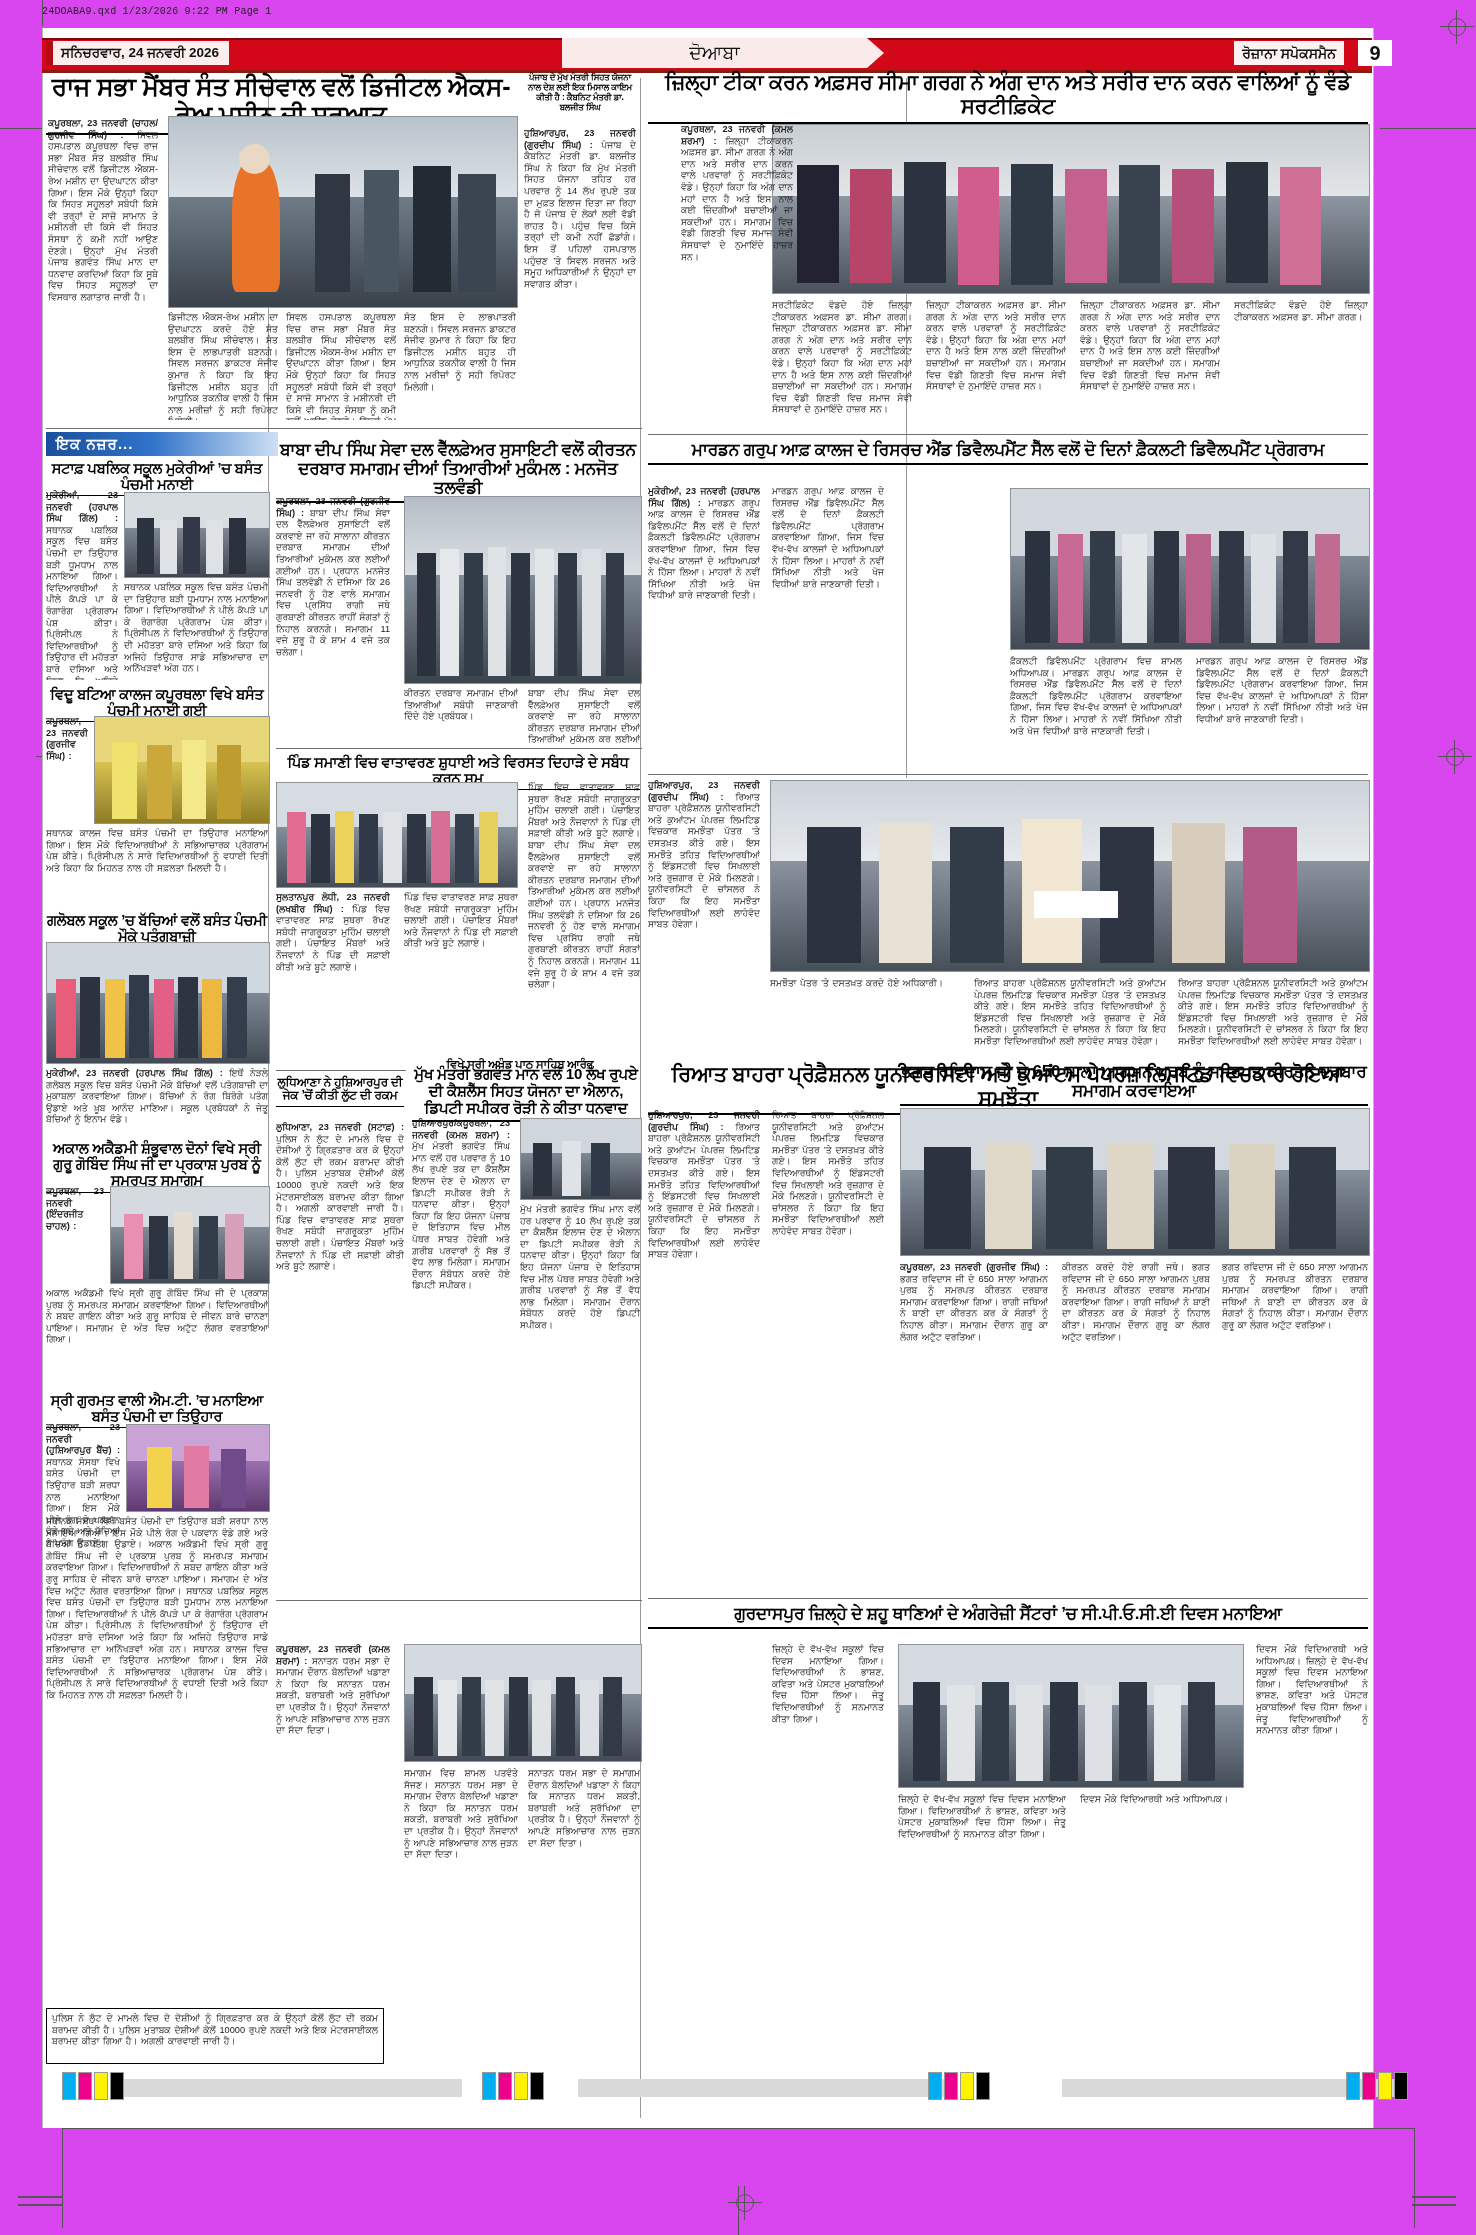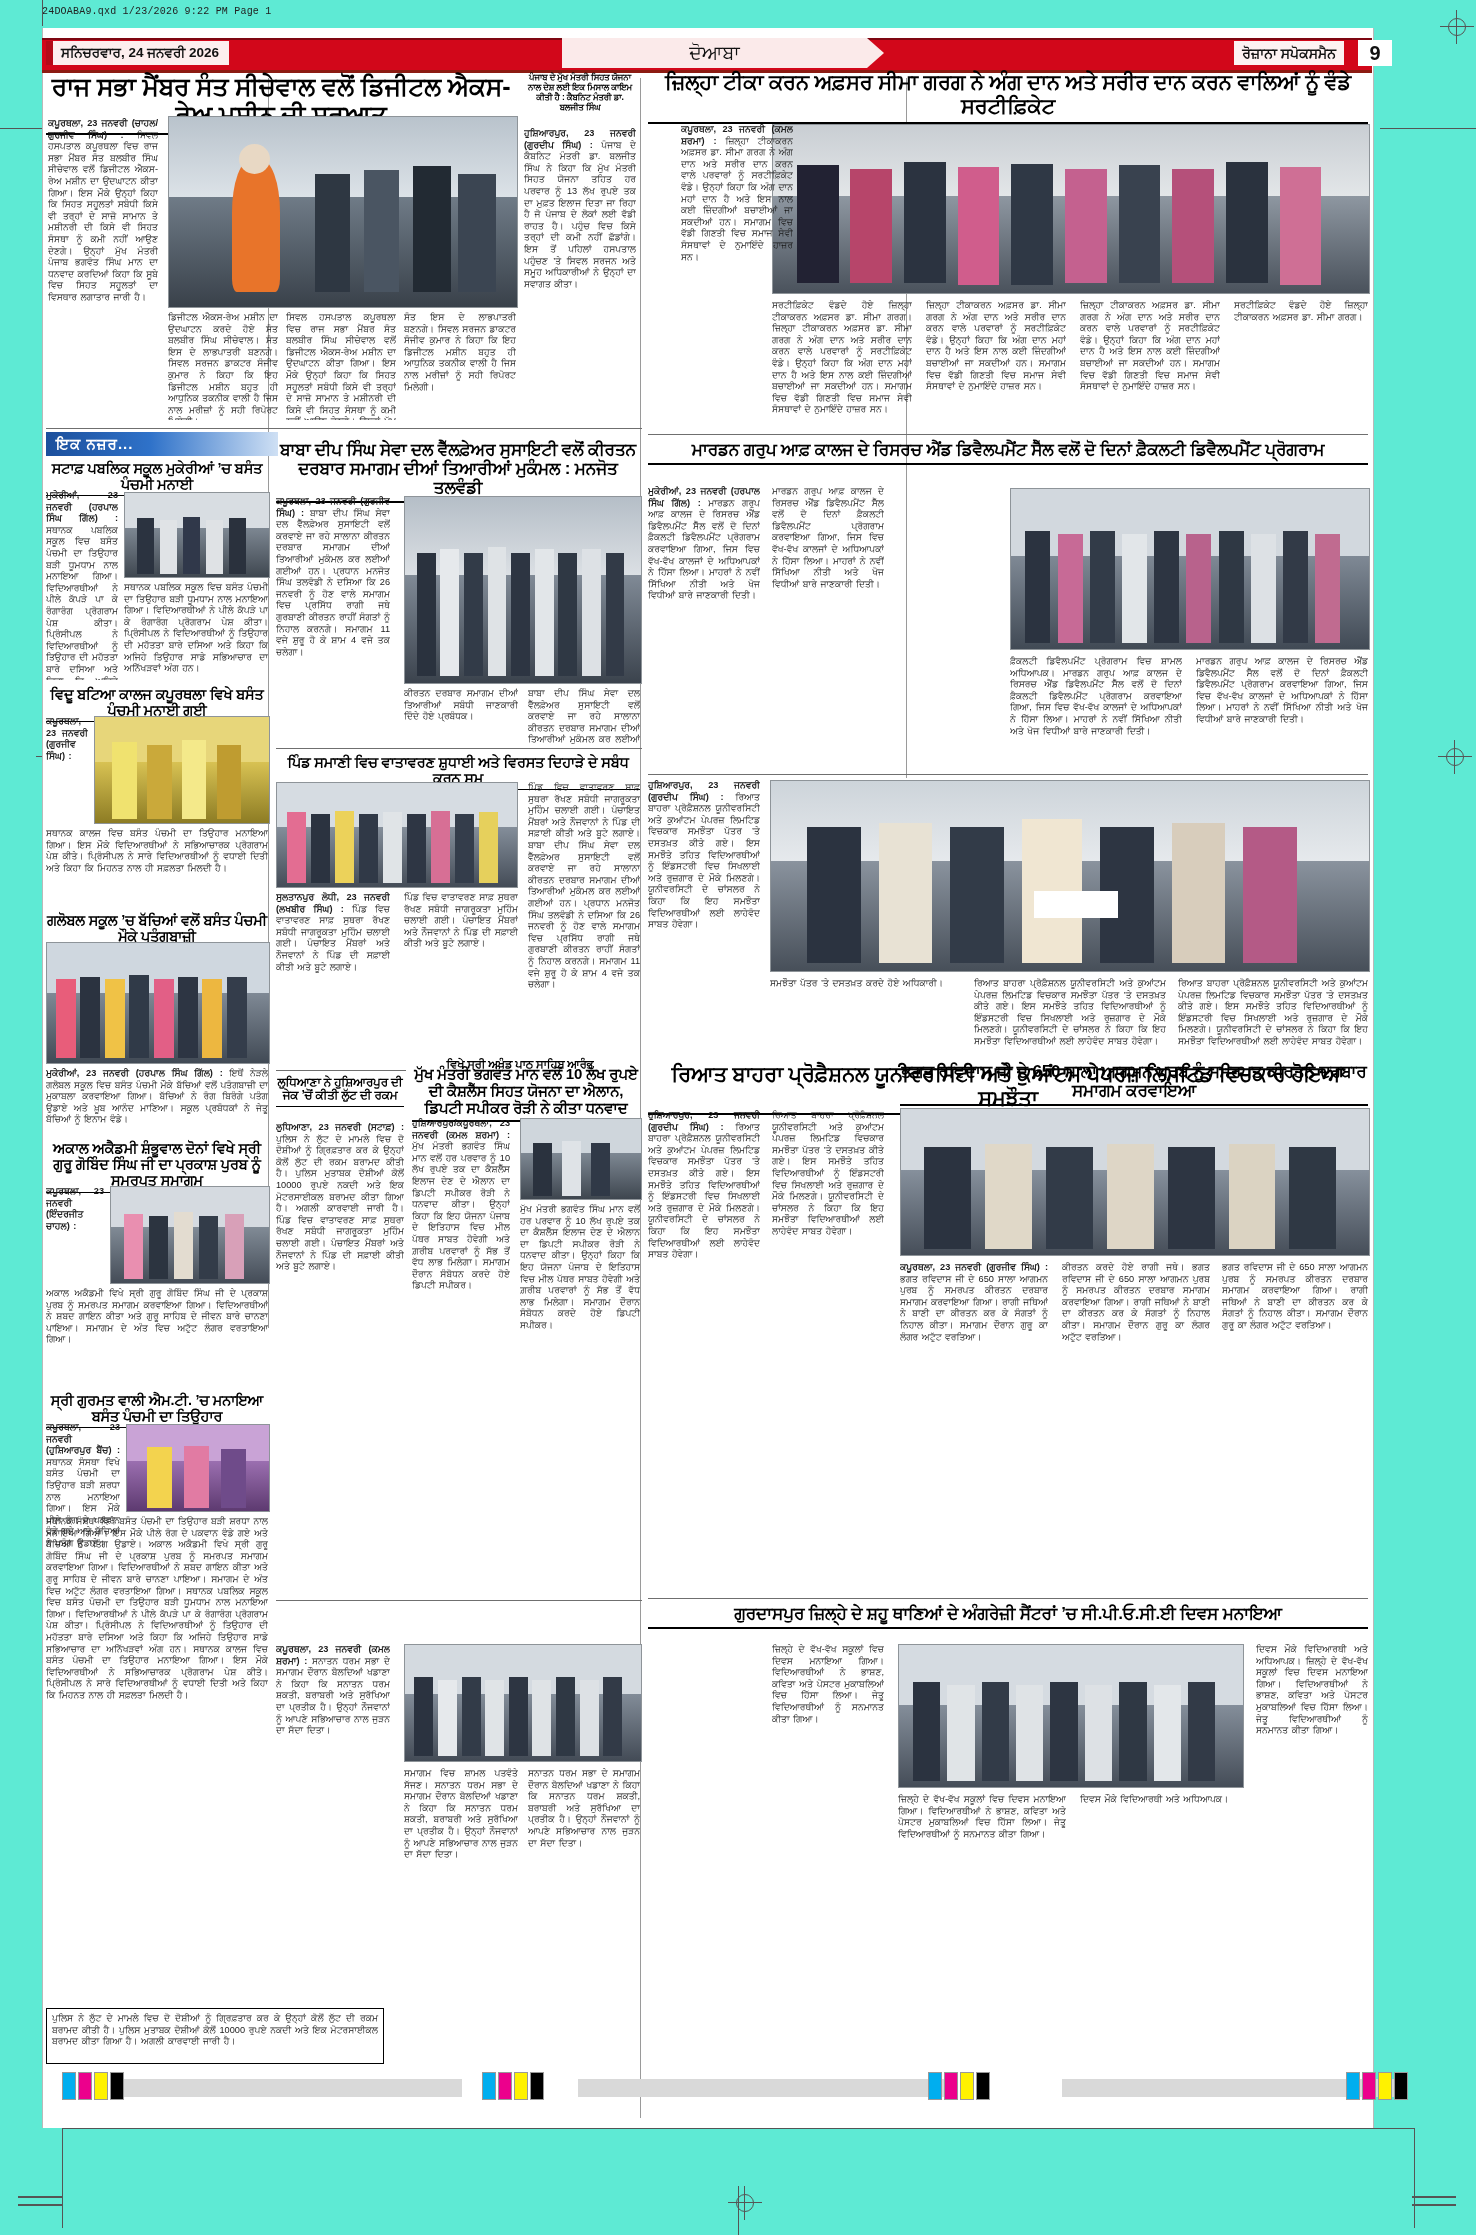--- a/index.html
+++ b/index.html
@@ -1,19 +1,19 @@
 <!DOCTYPE html>
 <html><head>
 <meta charset="utf-8">
 <style>
   html,body{margin:0;padding:0;background:#ffffff;}
   body{width:1476px;height:2235px;position:relative;font-family:"Liberation Sans",sans-serif;color:#000;overflow:hidden;}
 
   
-  #sheet{position:absolute;left:0;top:0;width:1476px;height:2235px;background:#5eead4;}
+  #sheet{position:absolute;left:0;top:0;width:1476px;height:2235px;background:#d946ef;}
   .reg-line{position:absolute;background:#555;}
   .reg-mark{position:absolute;width:34px;height:34px;}
   .reg-mark:before{content:"";position:absolute;left:16px;top:0;width:1px;height:34px;background:#555;}
   .reg-mark:after{content:"";position:absolute;left:0;top:16px;width:34px;height:1px;background:#555;}
   .reg-mark .c{position:absolute;left:8px;top:8px;width:16px;height:16px;border:1px solid #555;border-radius:50%;}
 
   
   .slug{position:absolute;left:42px;top:6px;font-family:"Liberation Mono",monospace;font-size:10px;color:#222;letter-spacing:.2px;white-space:nowrap;}
 
   
@@ -144,21 +144,21 @@
   </div>
   <div class="blk body" style="left:404px;top:312px;width:112px;height:108px;">
     <span>ਸੰਤ ਇਸ ਦੇ ਲਾਭਪਾਤਰੀ ਬਣਨਗੇ। ਸਿਵਲ ਸਰਜਨ ਡਾਕਟਰ ਸੰਜੀਵ ਕੁਮਾਰ ਨੇ ਕਿਹਾ ਕਿ ਇਹ ਡਿਜੀਟਲ ਮਸ਼ੀਨ ਬਹੁਤ ਹੀ ਆਧੁਨਿਕ ਤਕਨੀਕ ਵਾਲੀ ਹੈ ਜਿਸ ਨਾਲ ਮਰੀਜ਼ਾਂ ਨੂੰ ਸਹੀ ਰਿਪੋਰਟ ਮਿਲੇਗੀ।</span>
   </div>
 
   <div class="blk" style="left:524px;top:72px;width:112px;">
     <div class="hl hl-sm" style="font-size:8.6px;line-height:10px;text-align:center;">ਪੰਜਾਬ ਦੇ ਮੁੱਖ ਮੰਤਰੀ ਸਿਹਤ ਯੋਜਨਾ ਨਾਲ ਦੇਸ਼ ਲਈ ਇਕ ਮਿਸਾਲ ਕਾਇਮ ਕੀਤੀ ਹੈ : ਕੈਬਨਿਟ ਮੰਤਰੀ ਡਾ. ਬਲਜੀਤ ਸਿੰਘ</div>
   </div>
   <div class="blk body" style="left:524px;top:128px;width:112px;height:700px;">
     <span class="lead">ਹੁਸ਼ਿਆਰਪੁਰ, 23 ਜਨਵਰੀ (ਗੁਰਦੀਪ ਸਿੰਘ) :</span>
-    <span>ਪੰਜਾਬ ਦੇ ਕੈਬਨਿਟ ਮੰਤਰੀ ਡਾ. ਬਲਜੀਤ ਸਿੰਘ ਨੇ ਕਿਹਾ ਕਿ ਮੁੱਖ ਮੰਤਰੀ ਸਿਹਤ ਯੋਜਨਾ ਤਹਿਤ ਹਰ ਪਰਵਾਰ ਨੂੰ 13 ਲੱਖ ਰੁਪਏ ਤਕ ਦਾ ਮੁਫ਼ਤ ਇਲਾਜ ਦਿਤਾ ਜਾ ਰਿਹਾ ਹੈ ਜੋ ਪੰਜਾਬ ਦੇ ਲੋਕਾਂ ਲਈ ਵੱਡੀ ਰਾਹਤ ਹੈ। ਪਹੁੰਚ ਵਿਚ ਕਿਸੇ ਤਰ੍ਹਾਂ ਦੀ ਕਮੀ ਨਹੀਂ ਛੱਡਾਂਗੇ। ਇਸ ਤੋਂ ਪਹਿਲਾਂ ਹਸਪਤਾਲ ਪਹੁੰਚਣ ’ਤੇ ਸਿਵਲ ਸਰਜਨ ਅਤੇ ਸਮੂਹ ਅਧਿਕਾਰੀਆਂ ਨੇ ਉਨ੍ਹਾਂ ਦਾ ਸਵਾਗਤ ਕੀਤਾ।</span>
+    <span>ਪੰਜਾਬ ਦੇ ਕੈਬਨਿਟ ਮੰਤਰੀ ਡਾ. ਬਲਜੀਤ ਸਿੰਘ ਨੇ ਕਿਹਾ ਕਿ ਮੁੱਖ ਮੰਤਰੀ ਸਿਹਤ ਯੋਜਨਾ ਤਹਿਤ ਹਰ ਪਰਵਾਰ ਨੂੰ 14 ਲੱਖ ਰੁਪਏ ਤਕ ਦਾ ਮੁਫ਼ਤ ਇਲਾਜ ਦਿਤਾ ਜਾ ਰਿਹਾ ਹੈ ਜੋ ਪੰਜਾਬ ਦੇ ਲੋਕਾਂ ਲਈ ਵੱਡੀ ਰਾਹਤ ਹੈ। ਪਹੁੰਚ ਵਿਚ ਕਿਸੇ ਤਰ੍ਹਾਂ ਦੀ ਕਮੀ ਨਹੀਂ ਛੱਡਾਂਗੇ। ਇਸ ਤੋਂ ਪਹਿਲਾਂ ਹਸਪਤਾਲ ਪਹੁੰਚਣ ’ਤੇ ਸਿਵਲ ਸਰਜਨ ਅਤੇ ਸਮੂਹ ਅਧਿਕਾਰੀਆਂ ਨੇ ਉਨ੍ਹਾਂ ਦਾ ਸਵਾਗਤ ਕੀਤਾ।</span>
   </div>
 
   <div class="blk rule2" style="left:648px;top:70px;width:720px;padding-bottom:5px;">
     <div class="hl hl-lg">ਜ਼ਿਲ੍ਹਾ ਟੀਕਾ ਕਰਨ ਅਫ਼ਸਰ ਸੀਮਾ ਗਰਗ ਨੇ ਅੰਗ ਦਾਨ ਅਤੇ ਸਰੀਰ ਦਾਨ ਕਰਨ ਵਾਲਿਆਂ ਨੂੰ ਵੰਡੇ ਸਰਟੀਫ਼ਿਕੇਟ</div>
   </div>
   <div class="photo" style="left:772px;top:124px;width:596px;height:168px;">
     <div class="sky" style="background:linear-gradient(180deg,#c9ced3,#e5e8ea);"></div>
     <div class="grp" style="background:linear-gradient(180deg,#8e97a1,#4a525c);"></div>
     <div style="position:absolute;left:4%;top:24%;width:7%;height:70%;background:#223;"></div>
     <div style="position:absolute;left:13%;top:26%;width:7%;height:68%;background:#b7456a;"></div>

